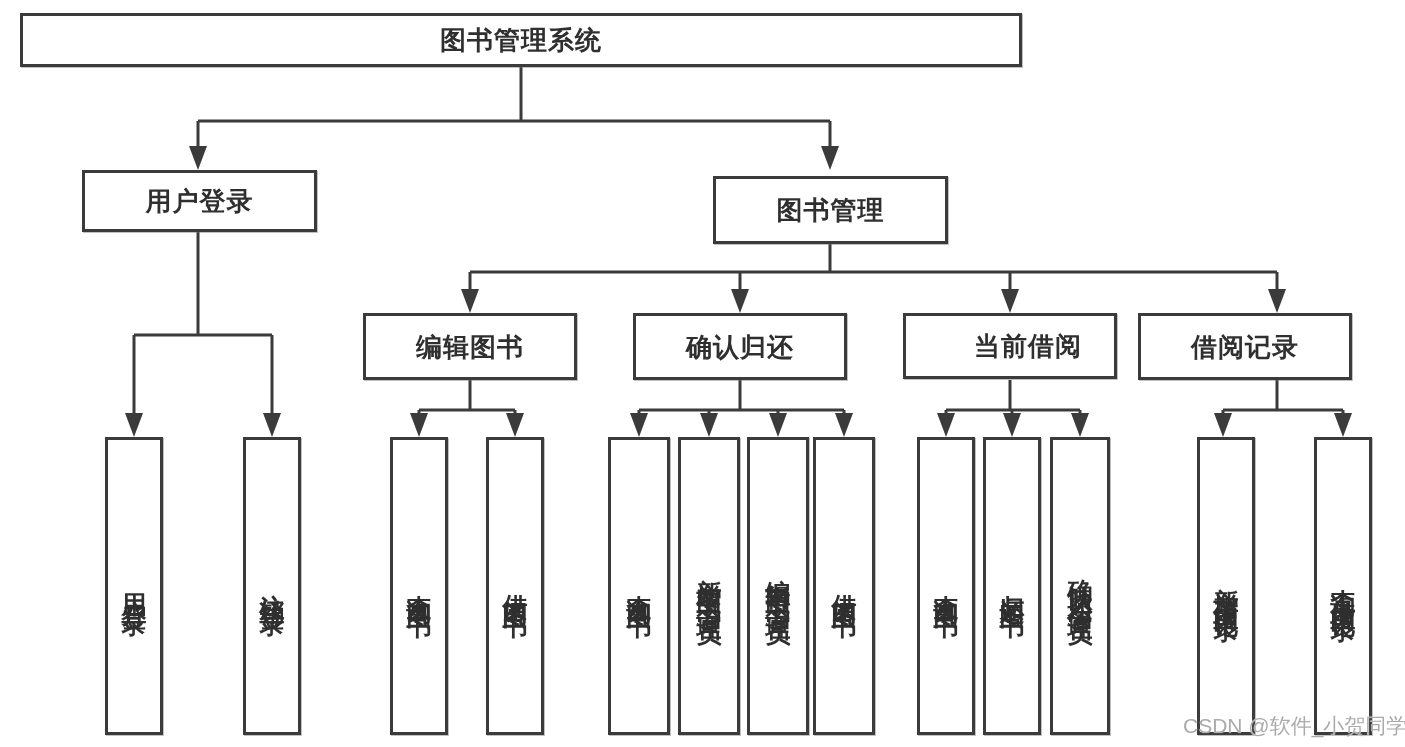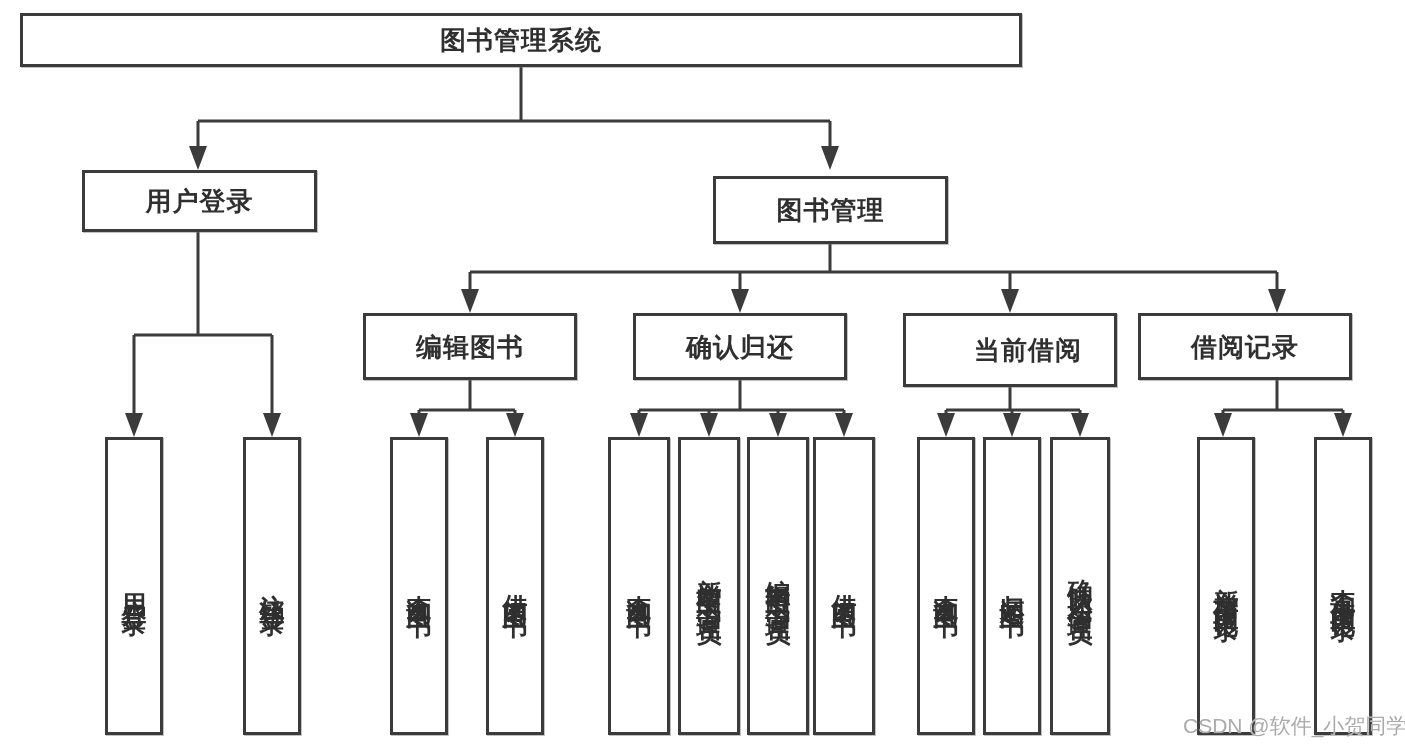--- a/index.html
+++ b/index.html
@@ -109,21 +109,21 @@
     <polygon points="1334,413 1352,413 1343,437"></polygon>
   </svg>
 
   <div class="box h-box" style="left:20px;top:13px;width:1002px;height:54px;">图书管理系统</div>
 
   <div class="box h-box" style="left:82px;top:170px;width:235px;height:62px;">用户登录</div>
   <div class="box h-box" style="left:713px;top:176px;width:235px;height:68px;">图书管理</div>
 
   <div class="box h-box" style="left:363px;top:313px;width:214px;height:67px;">编辑图书</div>
   <div class="box h-box" style="left:633px;top:313px;width:214px;height:67px;">确认归还</div>
-  <div class="box h-box" style="left:903px;top:313px;width:214px;height:74px;padding-left:36px;">当前借阅</div>
+  <div class="box h-box" style="left:903px;top:313px;width:214px;height:66px;padding-left:36px;">当前借阅</div>
   <div class="box h-box" style="left:1138px;top:313px;width:214px;height:67px;">借阅记录</div>
 
   <div class="box v-box" style="left:105px;top:437px;width:58px;height:298px;">用户登录</div>
   <div class="box v-box" style="left:243px;top:437px;width:58px;height:298px;">注销登录</div>
 
   <div class="box v-box" style="left:390px;top:437px;width:58px;height:298px;">查询图书</div>
   <div class="box v-box" style="left:486px;top:437px;width:58px;height:298px;">借阅图书</div>
 
   <div class="box v-box" style="left:608px;top:437px;width:62px;height:298px;">查询图书</div>
   <div class="box v-box" style="left:678px;top:437px;width:62px;height:298px;">新增图书（管理员）</div>

